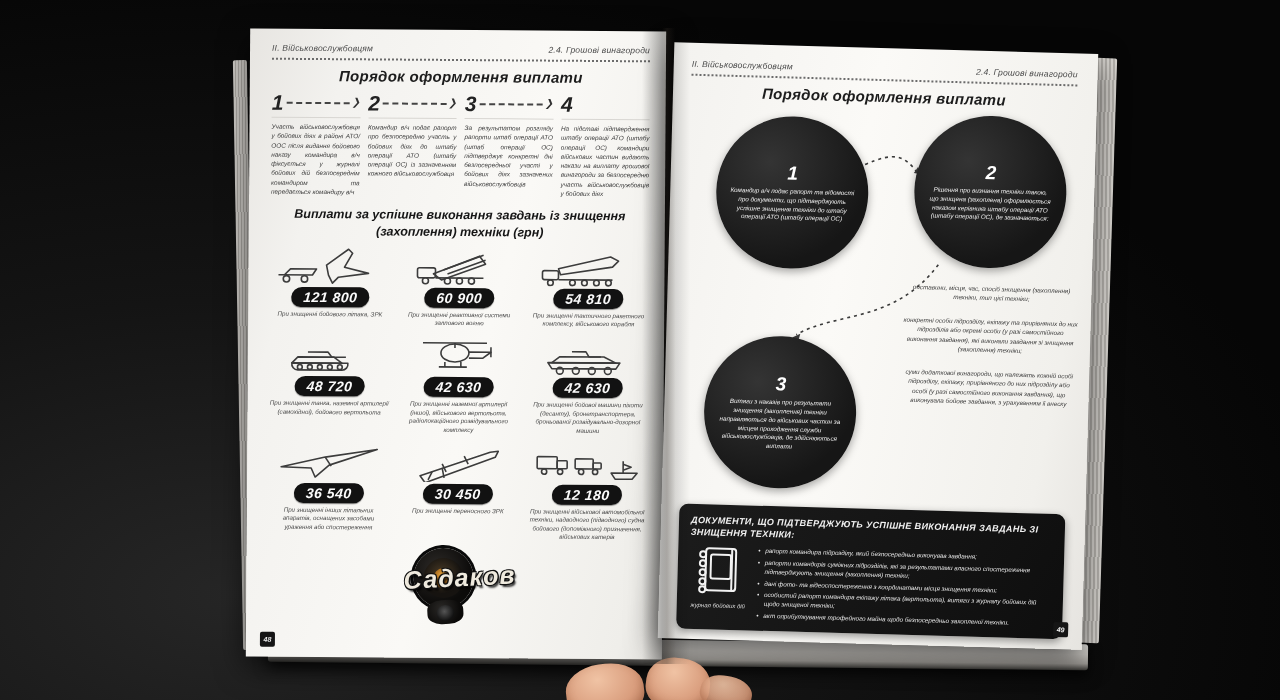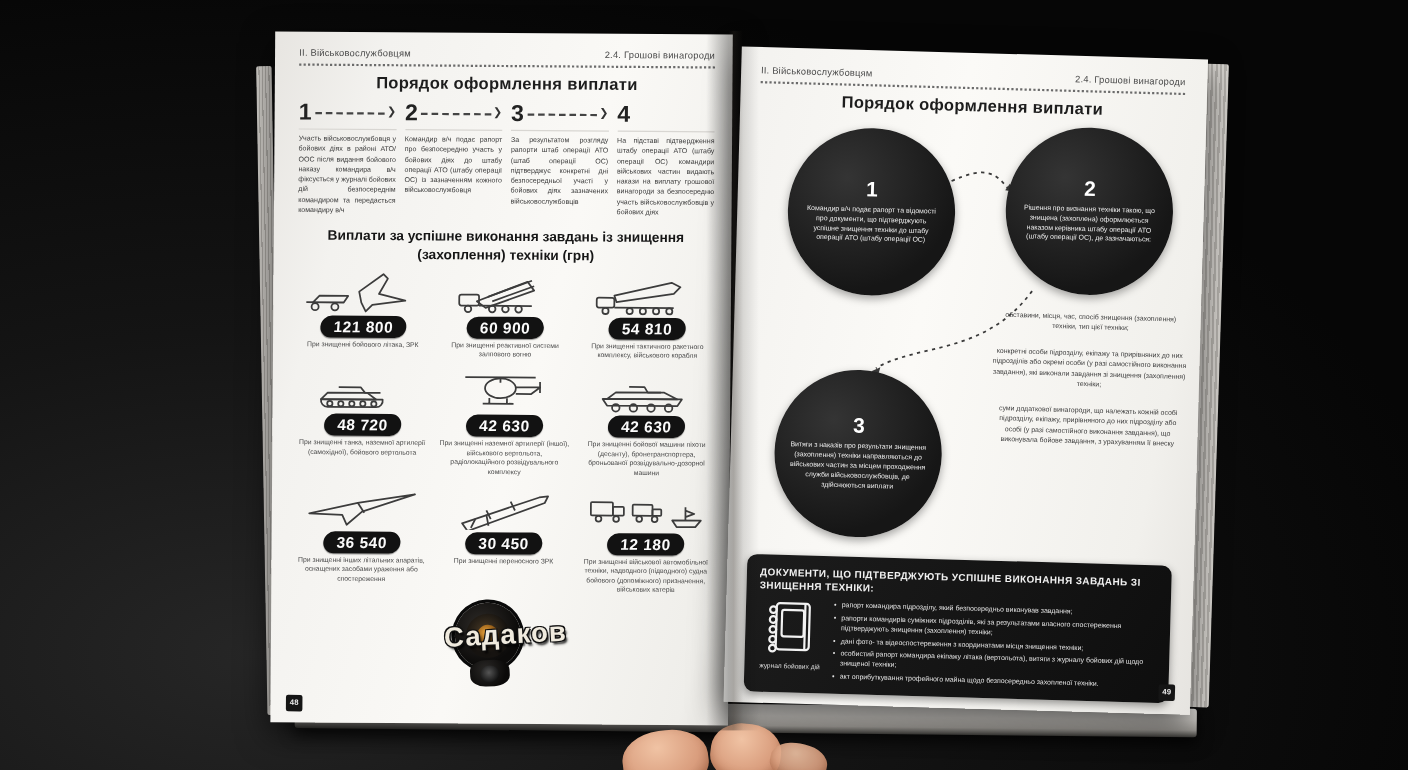--- a/index.html
+++ b/index.html
@@ -2,21 +2,21 @@
 <html><head>
 <meta charset="utf-8">
 <style>
   html,body{margin:0;padding:0;}
   body{
     width:1280px;height:700px;overflow:hidden;position:relative;
     background:radial-gradient(ellipse at 18% 85%, #262626 0%, #141414 35%, #060606 75%);
     font-family:"Liberation Sans", sans-serif;
     -webkit-font-smoothing:antialiased;
   }
-  .scene{position:absolute;inset:0;}
+  .scene{position:absolute;inset:0;font-style:italic;}
 
   
   .edge-bottom{
     position:absolute;left:268px;top:640px;width:820px;height:26px;
     background:linear-gradient(180deg,#e8e6e2 0%,#cfccc7 40%,#9f9c97 75%,#3a3936 100%);
     transform:rotate(.6deg);border-radius:3px;
     box-shadow:0 6px 14px rgba(0,0,0,.7);
   }
   .edge-right{
     position:absolute;left:1086px;top:58px;width:22px;height:585px;

